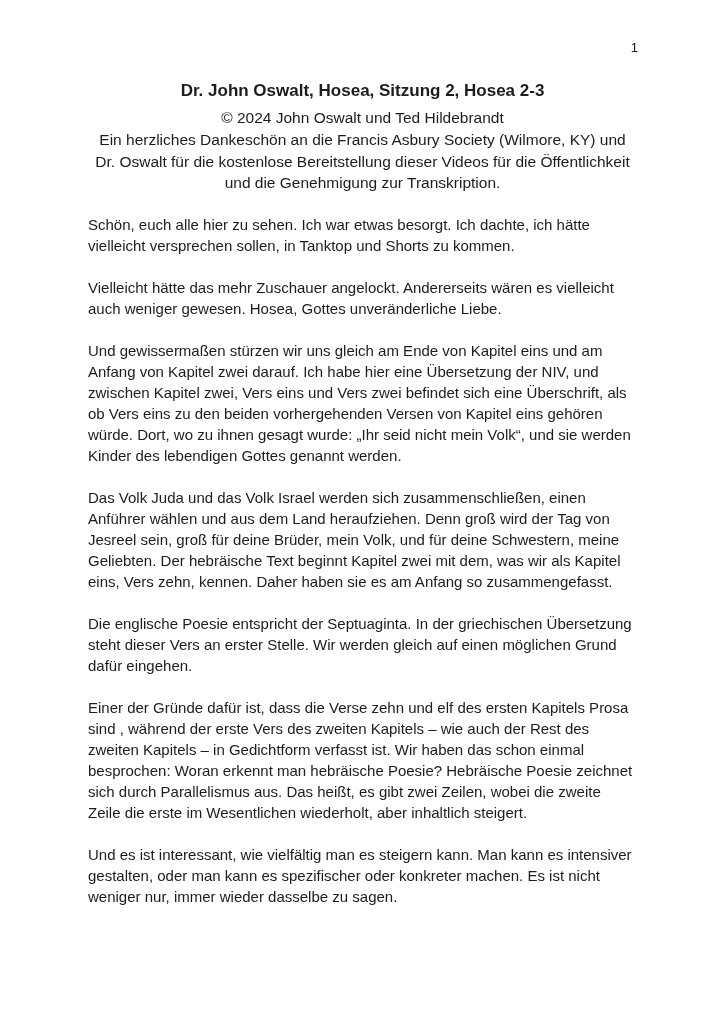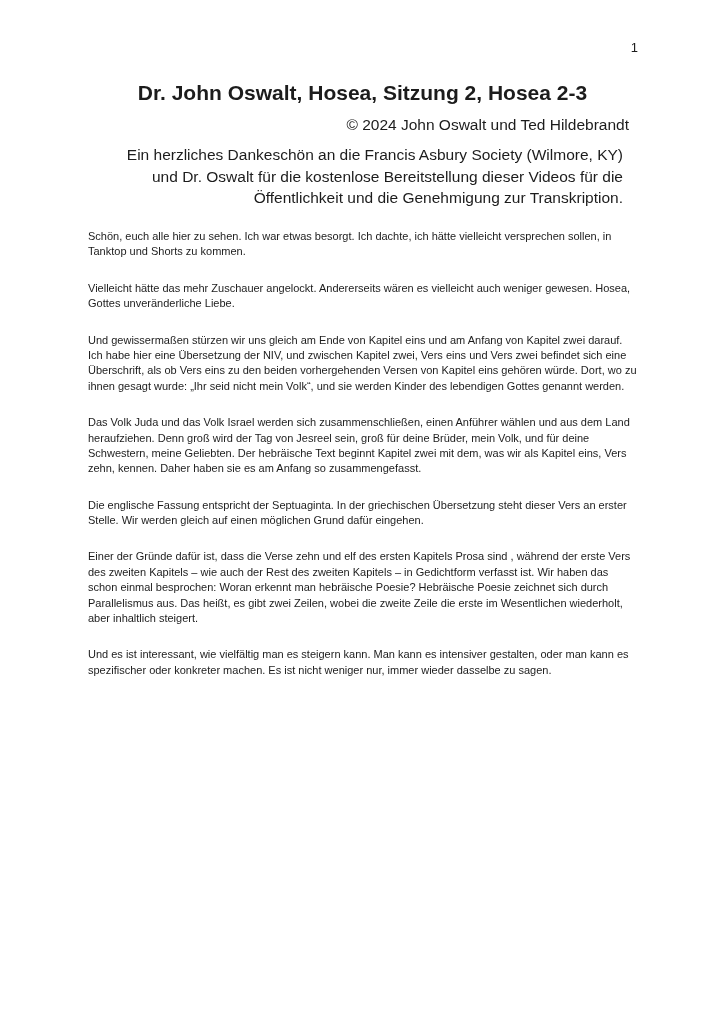--- a/index.html
+++ b/index.html
@@ -22,35 +22,35 @@
   .page-number {
     position: absolute;
     top: 40px;
     right: 86px;
     font-size: 13px;
     color: #1c1c1c;
   }
   .doc-header { margin-top: 42px; }
   .title {
     text-align: center;
-    font-size: 21px;
+    font-size: 17px;
     font-weight: bold;
     margin: 0 0 6px 0;
     line-height: 1.25;
   }
   .subtitle, .acknowledgment {
-    text-align: right;
+    text-align: center;
     font-size: 15.5px;
     line-height: 1.4;
-    margin: 8px;
+    margin: 0;
   }
   .acknowledgment { padding: 0 6px; }
   .body-text { margin-top: 20px; }
   .para {
-    font-size: 11px;
+    font-size: 15px;
     line-height: 1.4;
     margin: 0 0 21px 0;
     text-align: left;
   }
 </style>
 </head>
 <body>
 
 <div class="page">
 
@@ -60,18 +60,18 @@
     <h1 class="title">Dr. John Oswalt, Hosea, Sitzung 2, Hosea 2-3</h1>
     <p class="subtitle">© 2024 John Oswalt und Ted Hildebrandt</p>
     <p class="acknowledgment">Ein herzliches Dankeschön an die Francis Asbury Society (Wilmore, KY) und Dr. Oswalt für die kostenlose Bereitstellung dieser Videos für die Öffentlichkeit und die Genehmigung zur Transkription.</p>
   </div>
 
   <div class="body-text">
     <p class="para">Schön, euch alle hier zu sehen. Ich war etwas besorgt. Ich dachte, ich hätte vielleicht versprechen sollen, in Tanktop und Shorts zu kommen.</p>
     <p class="para">Vielleicht hätte das mehr Zuschauer angelockt. Andererseits wären es vielleicht auch weniger gewesen. Hosea, Gottes unveränderliche Liebe.</p>
     <p class="para">Und gewissermaßen stürzen wir uns gleich am Ende von Kapitel eins und am Anfang von Kapitel zwei darauf. Ich habe hier eine Übersetzung der NIV, und zwischen Kapitel zwei, Vers eins und Vers zwei befindet sich eine Überschrift, als ob Vers eins zu den beiden vorhergehenden Versen von Kapitel eins gehören würde. Dort, wo zu ihnen gesagt wurde: „Ihr seid nicht mein Volk“, und sie werden Kinder des lebendigen Gottes genannt werden.</p>
     <p class="para">Das Volk Juda und das Volk Israel werden sich zusammenschließen, einen Anführer wählen und aus dem Land heraufziehen. Denn groß wird der Tag von Jesreel sein, groß für deine Brüder, mein Volk, und für deine Schwestern, meine Geliebten. Der hebräische Text beginnt Kapitel zwei mit dem, was wir als Kapitel eins, Vers zehn, kennen. Daher haben sie es am Anfang so zusammengefasst.</p>
-    <p class="para">Die englische Fassung entspricht der Septuaginta. In der griechischen Übersetzung steht dieser Vers an erster Stelle. Wir werden gleich auf einen möglichen Grund dafür eingehen.</p>
+    <p class="para">Die englische Poesie entspricht der Septuaginta. In der griechischen Übersetzung steht dieser Vers an erster Stelle. Wir werden gleich auf einen möglichen Grund dafür eingehen.</p>
     <p class="para">Einer der Gründe dafür ist, dass die Verse zehn und elf des ersten Kapitels Prosa sind , während der erste Vers des zweiten Kapitels – wie auch der Rest des zweiten Kapitels – in Gedichtform verfasst ist. Wir haben das schon einmal besprochen: Woran erkennt man hebräische Poesie? Hebräische Poesie zeichnet sich durch Parallelismus aus. Das heißt, es gibt zwei Zeilen, wobei die zweite Zeile die erste im Wesentlichen wiederholt, aber inhaltlich steigert.</p>
     <p class="para">Und es ist interessant, wie vielfältig man es steigern kann. Man kann es intensiver gestalten, oder man kann es spezifischer oder konkreter machen. Es ist nicht weniger nur, immer wieder dasselbe zu sagen.</p>
   </div>
 
 </div>
 
 </body></html>

